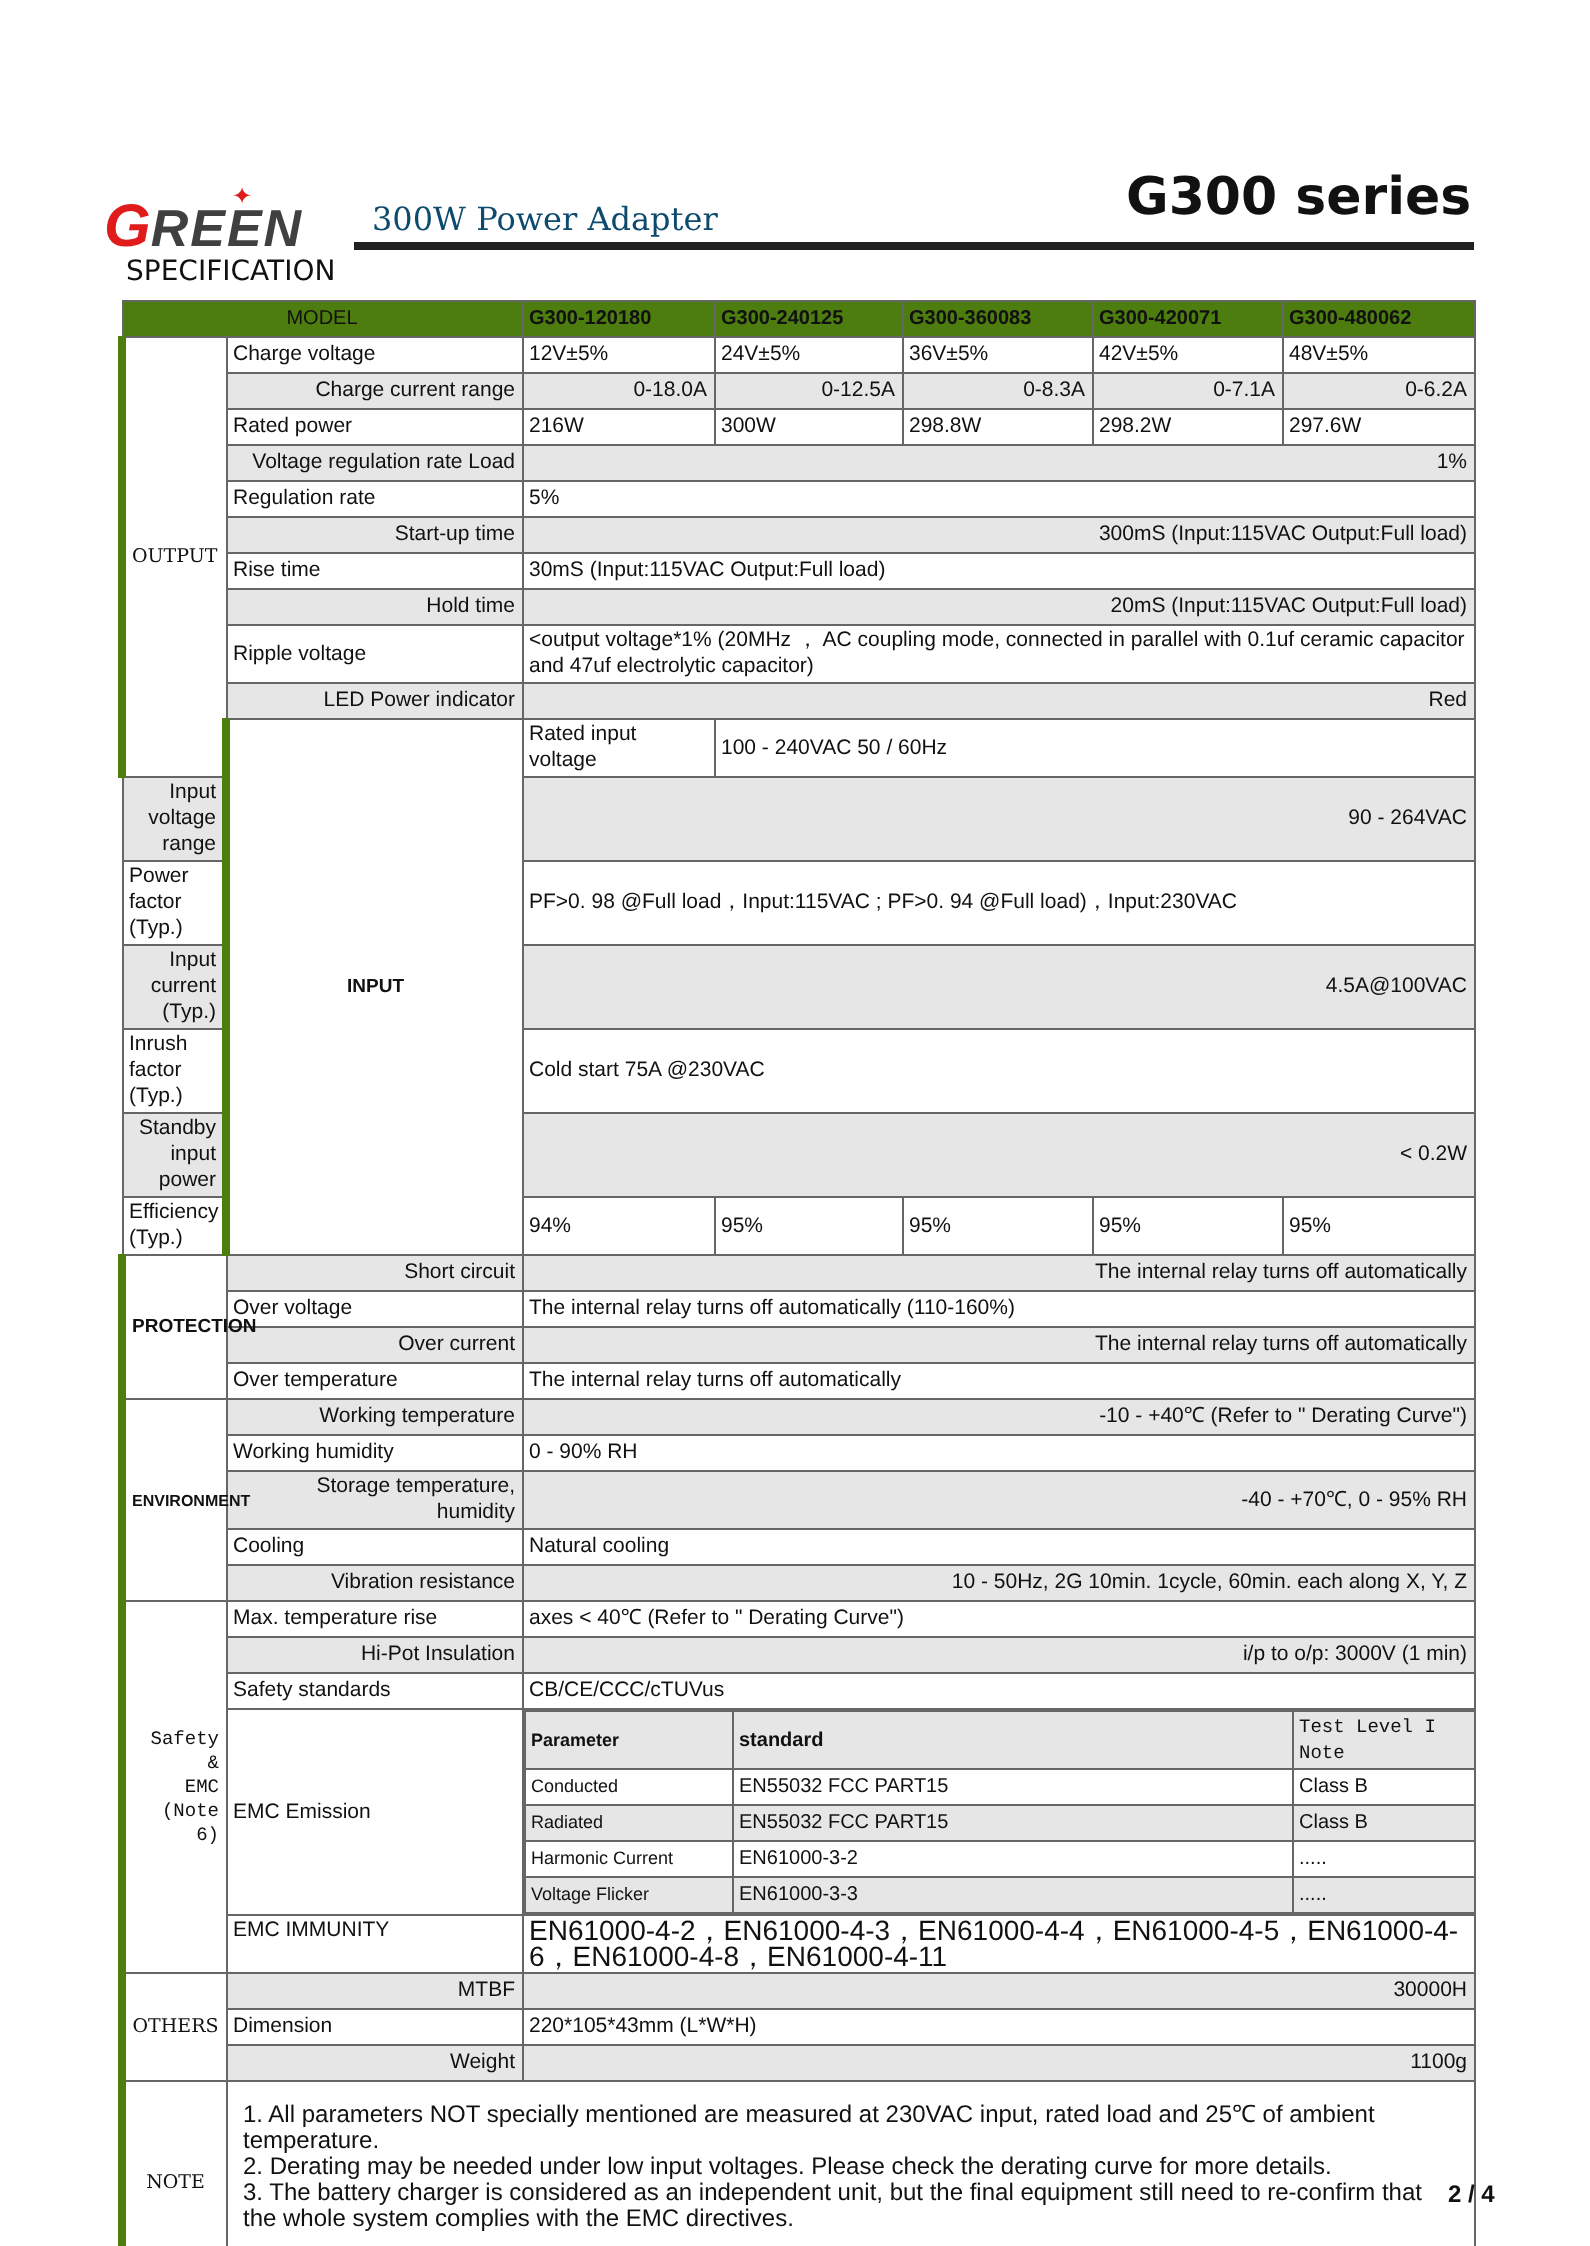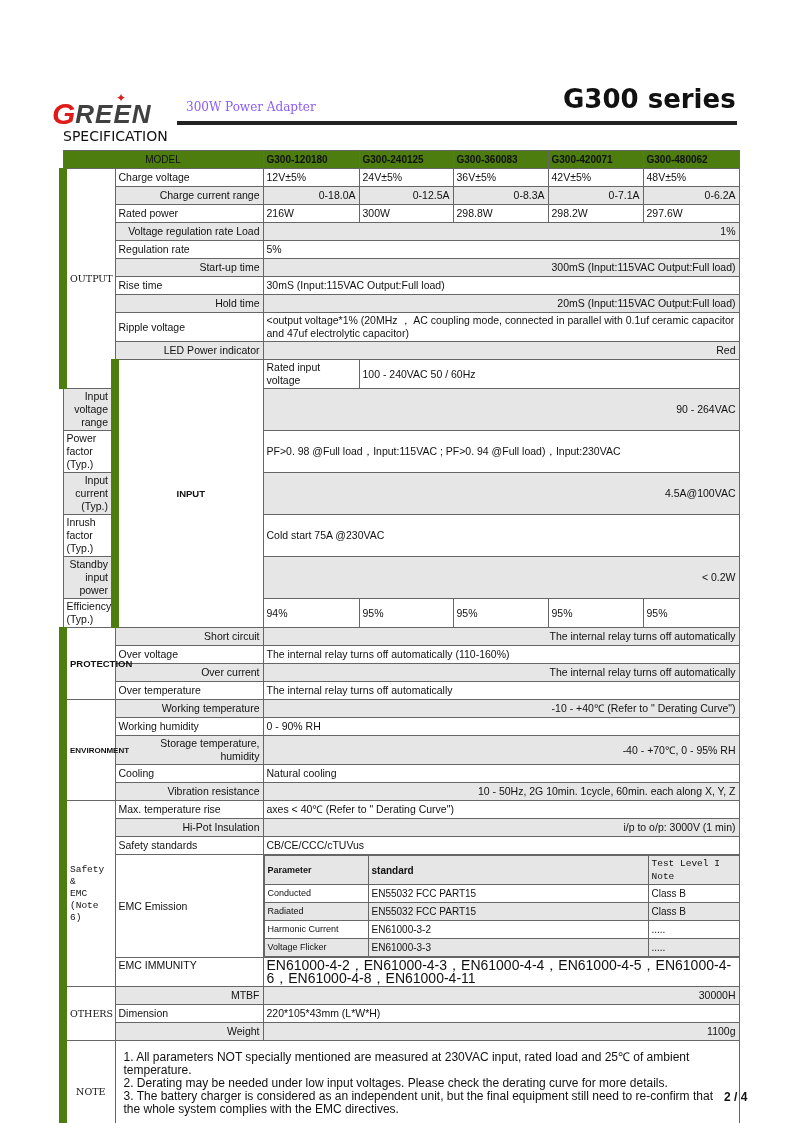--- a/index.html
+++ b/index.html
@@ -2,27 +2,27 @@
 <html><head>
 <meta charset="utf-8">
 <style>
   html,body{margin:0;padding:0;background:#fff;}
   body{width:795px;height:1123px;position:relative;font-family:"Liberation Sans",sans-serif;color:#111;overflow:hidden;}
   .header{position:absolute;left:0;top:0;width:795px;height:150px;}
   .logo{position:absolute;left:52px;top:95px;height:34px;display:flex;align-items:flex-end;}
   .logo .g{color:#e01b1b;font-weight:bold;font-size:30px;font-style:italic;line-height:30px;font-family:"Liberation Sans",sans-serif;}
   .logo .reen{color:#404040;font-weight:bold;font-style:italic;font-size:26px;line-height:30px;letter-spacing:1px;font-family:"Liberation Sans",sans-serif;}
   .logo .star{position:absolute;left:64px;top:-4px;color:#e01b1b;font-size:12px;}
-  .subtitle{position:absolute;left:186px;top:100px;font-family:"DejaVu Serif",serif;font-size:12px;color:#8b5cf6;}
+  .subtitle{position:absolute;left:186px;top:100px;font-family:"DejaVu Serif",serif;font-size:16px;color:#0c4a6e;}
   .series{position:absolute;left:563px;top:84px;font-family:"DejaVu Sans",sans-serif;font-weight:bold;font-size:26px;color:#111;}
   .rule{position:absolute;left:177px;top:121px;width:560px;height:4px;background:#222;}
   .spec{position:absolute;left:63px;top:128px;font-family:"DejaVu Sans",sans-serif;font-weight:normal;font-size:14px;}
   table.spec-table{position:absolute;left:59px;top:150px;width:676px;border-collapse:collapse;table-layout:fixed;font-size:10.5px;}
   .spec-table td{border:1px solid #666;padding:1px 3px;height:15px;vertical-align:middle;line-height:13px;}
-  .spec-table td.cat{background:#fff;text-align:center;font-size:9.5px;border-left:8px solid #4d7c0f;}
+  .spec-table td.cat{background:#fff;text-align:center;font-size:9.5px;border-left:4px solid #4d7c0f;}
   .spec-table tr.g td.p, .spec-table tr.g td.v{background:#e6e6e6;text-align:right;}
   .spec-table tr.hdr td{background:#4d7c0f;font-weight:bold;font-size:10px;}
   .spec-table tr.hdr td.model{text-align:center;font-weight:normal;}
   .serif{font-family:"DejaVu Serif",serif;font-size:9px;}
   .condensed{font-family:"Liberation Sans",sans-serif;font-weight:bold;font-size:9px;}
   .emc-inner{border-collapse:collapse;width:100%;table-layout:fixed;font-size:10px;}
   .emc-inner td{border:1px solid #666;padding:1px 3px;height:15px;}
   .mono{font-family:"Liberation Mono",monospace;font-size:10px;}
   .note-text{font-size:12px;line-height:17.5px;padding:10px 8px 26px 8px !important;}
   .pageno{position:absolute;left:724px;top:1090px;font-weight:bold;font-size:12px;}
@@ -184,21 +184,21 @@
   <tr>
     <td class="p">Cooling</td>
     <td class="v" colspan="5">Natural cooling</td>
   </tr>
   <tr class="g">
     <td class="p">Vibration resistance</td>
     <td class="v" colspan="5">10 - 50Hz, 2G 10min. 1cycle, 60min. each along X, Y, Z</td>
   </tr>
 
   <tr>
-    <td rowspan="5" class="cat mono" style="text-align:left;font-size:9.5px;line-height:12px">
+    <td rowspan="5" class="cat mono" style="text-align:right;font-size:9.5px;line-height:12px">
       <div>Safety &amp;</div>
       <div>EMC</div>
       <div>(Note 6)</div>
     </td>
     <td class="p">Max. temperature rise</td>
     <td class="v" colspan="5">axes &lt; 40℃ (Refer to " Derating Curve")</td>
   </tr>
   <tr class="g">
     <td class="p">Hi-Pot Insulation</td>
     <td class="v" colspan="5">i/p to o/p: 3000V (1 min)</td>

